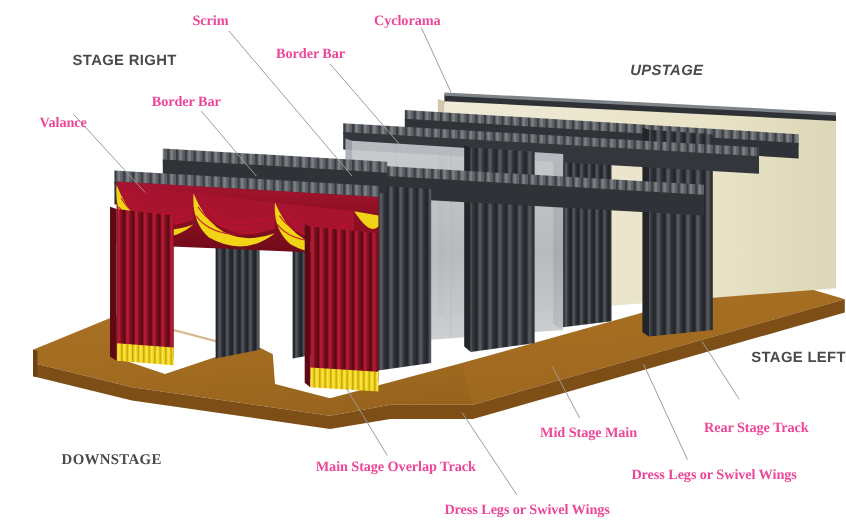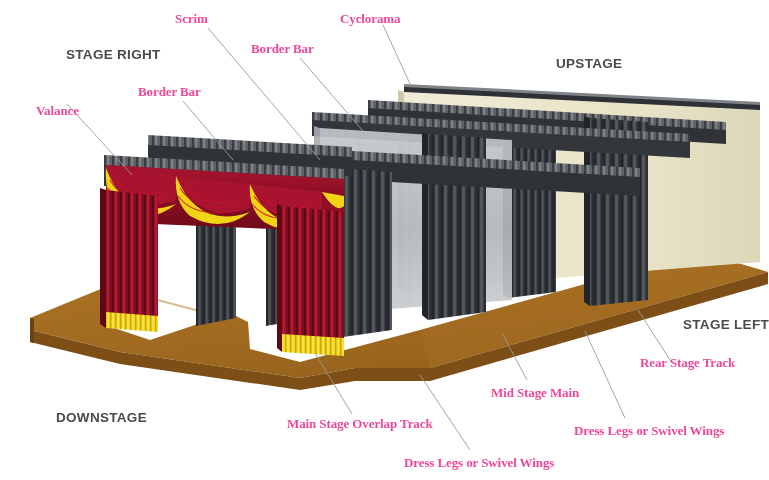--- a/index.html
+++ b/index.html
@@ -274,22 +274,22 @@
   <div id="part-label-layer">
       <div class="label label-part" style="left: 36px; top: 104px;">Valance</div>
       <div class="label label-part" style="left: 138px; top: 85px;">Border Bar</div>
       <div class="label label-part" style="left: 175px; top: 12px;">Scrim</div>
       <div class="label label-part" style="left: 251px; top: 42px;">Border Bar</div>
       <div class="label label-part" style="left: 340px; top: 12px;">Cyclorama</div>
       <div class="label label-part" style="left: 287px; top: 417px;">Main Stage Overlap Track</div>
       <div class="label label-part" style="left: 404px; top: 456px;">Dress Legs or Swivel Wings</div>
       <div class="label label-part" style="left: 491px; top: 386px;">Mid Stage Main</div>
       <div class="label label-part" style="left: 574px; top: 424px;">Dress Legs or Swivel Wings</div>
-      <div class="label label-part" style="left: 640px; top: 356px;">Rear Stage Track</div>
+      <div class="label label-part" style="left: 640px; top: 382px;">Rear Stage Track</div>
     </div>
   <div id="orientation-label-layer">
       <div class="label label-orient" style="left: 66px; top: 48px;">STAGE RIGHT</div>
-      <div class="label label-orient" style="left: 556px; top: 57px;">UPSTAGE</div>
+      <div class="label label-orient" style="left: 573px; top: 57px; font-style: italic;">UPSTAGE</div>
       <div class="label label-orient" style="left: 683px; top: 318px;">STAGE LEFT</div>
-      <div class="label label-orient" style="left: 56px; top: 411px;">DOWNSTAGE</div>
+      <div class="label label-orient" style="left: 56px; top: 411px; font-family: Liberation Serif, serif;">DOWNSTAGE</div>
     </div>
 
 </div>
 
 </body></html>

